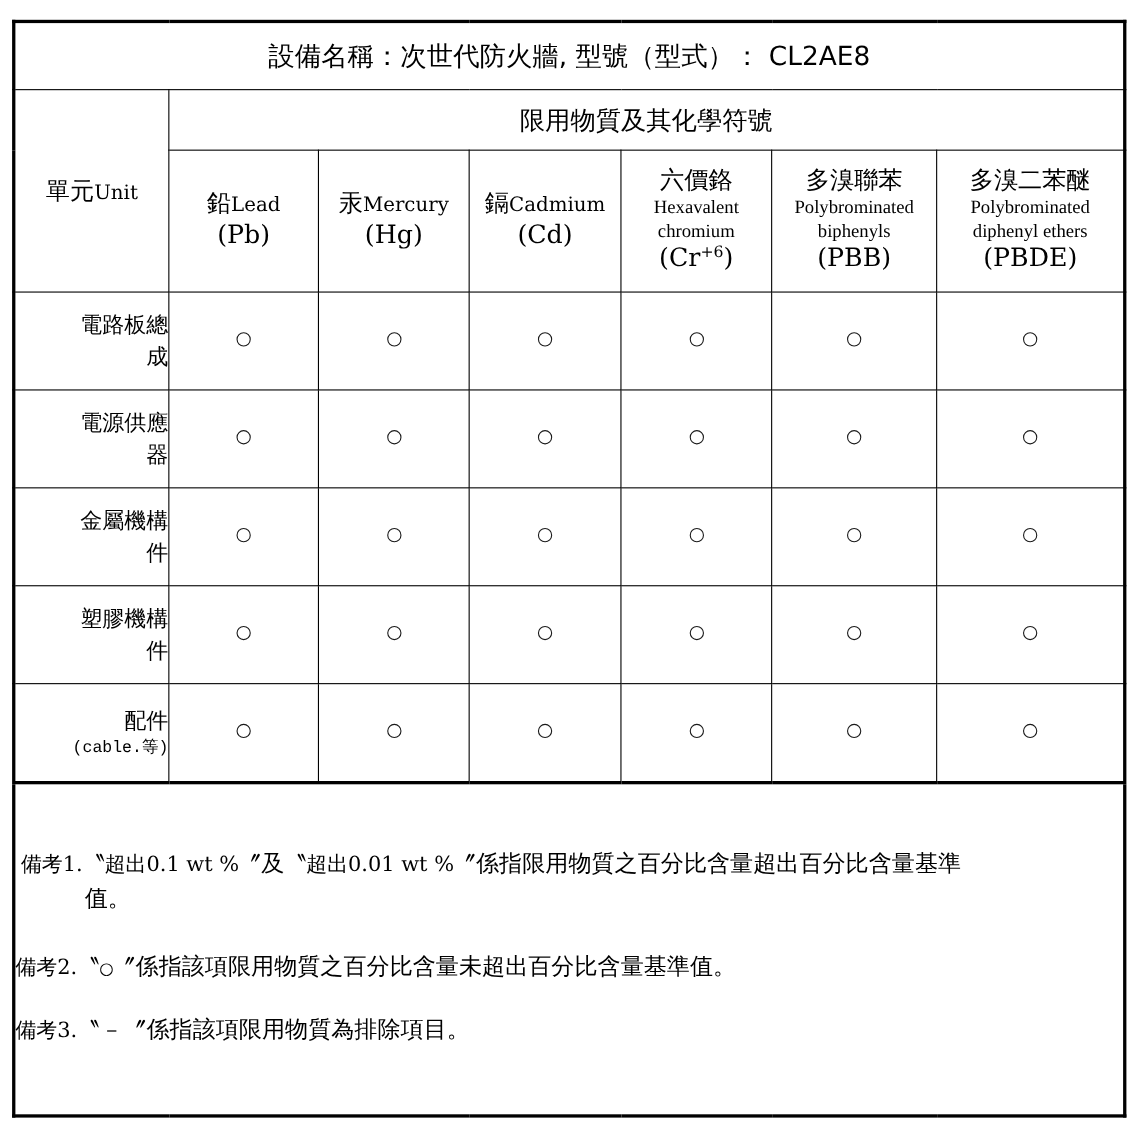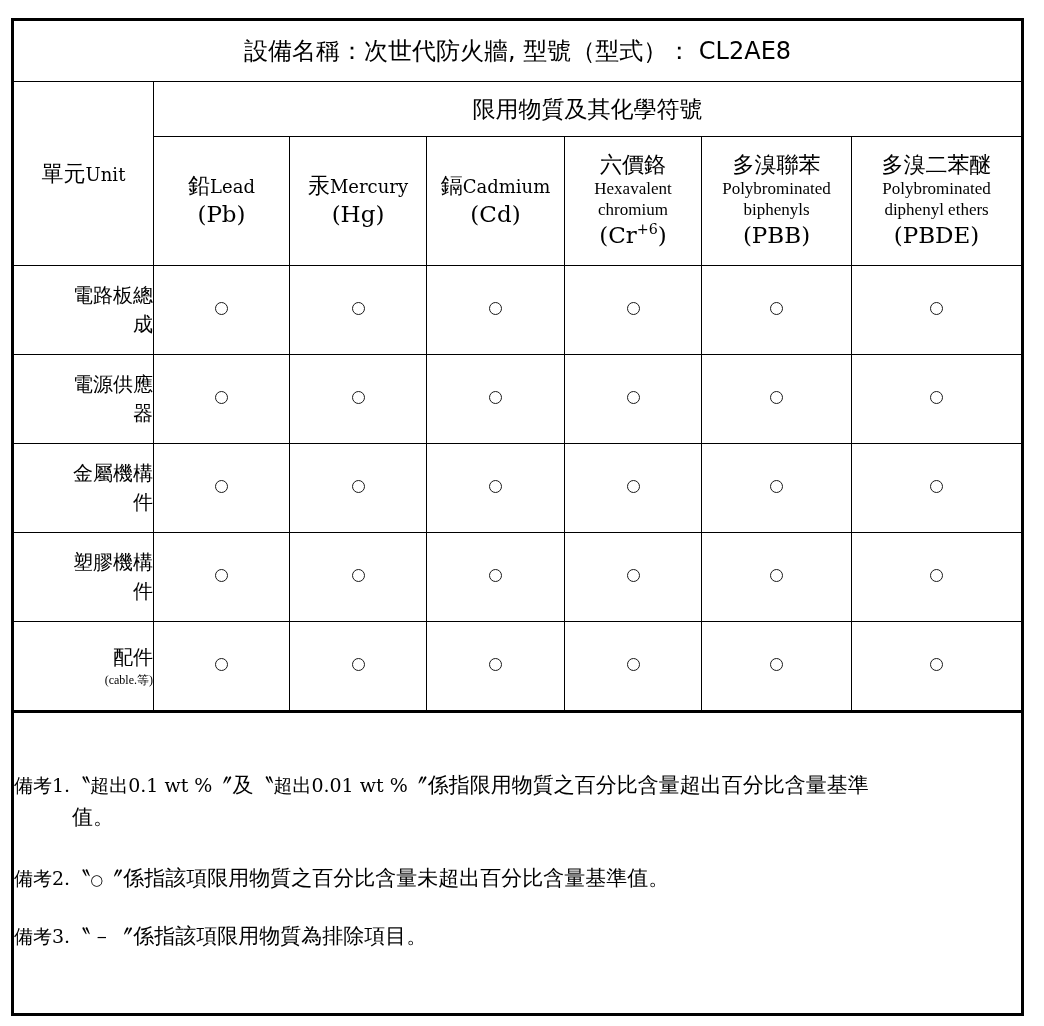--- a/index.html
+++ b/index.html
@@ -117,22 +117,22 @@
     padding: 8px 0 8px 10px;
     font-size: 20px;
     line-height: 1.45;
     text-align: right;
     vertical-align: middle;
     border-right-width: 3px;
   }
   .unit-cell .u-cn { display: block; }
   .unit-cell .u-mixed {
     display: block;
-    font-family: Liberation Serif, serif;
-    font-size: 12px;
+    font-family: Liberation Mono, monospace;
+    font-size: 15px;
   }
 
   td.mark-cell {
     text-align: center;
     vertical-align: middle;
     font-size: 15px;
     line-height: 1;
   }
   .mark {
     display: inline-block;
@@ -154,21 +154,21 @@
     border-top-width: 3px;
   }
   .note {
     font-size: 21px;
     line-height: 1.5;
     margin: 0 0 26px 0;
     text-indent: 0;
   }
   .note:last-child { margin-bottom: 4px; }
   .note-1 {
-    padding-left: 0;
+    padding-left: 5px;
     text-indent: 0;
     margin-bottom: 30px;
   }
   .note-1 .cont {
     display: block;
     padding-left: 58px;
   }
   .num {
     font-family: "DejaVu Serif", "Liberation Serif", serif;
     font-size: 19px;

